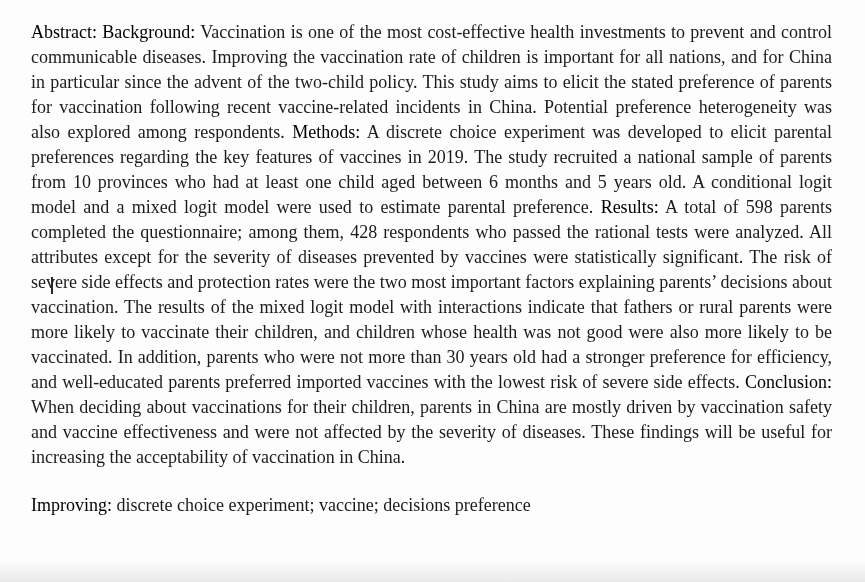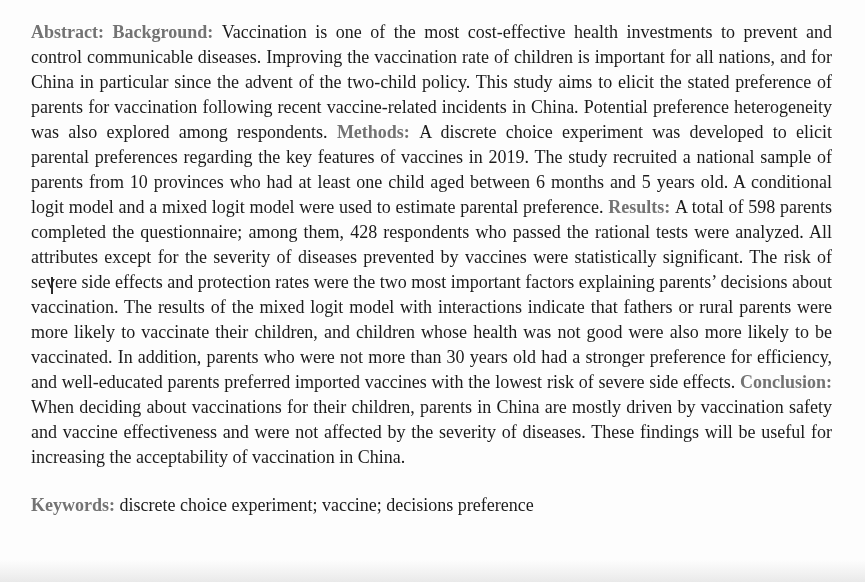--- a/index.html
+++ b/index.html
@@ -20,22 +20,22 @@
     position: absolute;
     left: 31px;
     top: 20px;
     width: 801px;
     color: #1b1b1b;
     font-size: 18px;
     line-height: 25px;
     text-align: justify;
   }
   .content b {
-    font-weight: bold;
-    color: #737373;
+    font-weight: normal;
+    color: #000000;
   }
   .keywords-paragraph {
     margin-top: 23px;
   }
   .text-cursor {
     position: absolute;
     left: 51px;
     top: 277px;
     width: 1.5px;
     height: 17px;
@@ -52,20 +52,20 @@
   }
 </style>
 </head>
 <body>
 
 <div class="page">
 
   <div class="content">
     <p class="abstract-paragraph"><b>Abstract: </b><b>Background: </b><span>Vaccination is one of the most cost-effective health investments to prevent and control communicable diseases. Improving the vaccination rate of children is important for all nations, and for China in particular since the advent of the two-child policy. This study aims to elicit the stated preference of parents for vaccination following recent vaccine-related incidents in China. Potential preference heterogeneity was also explored among respondents. </span><b>Methods: </b><span>A discrete choice experiment was developed to elicit parental preferences regarding the key features of vaccines in 2019. The study recruited a national sample of parents from 10 provinces who had at least one child aged between 6 months and 5 years old. A conditional logit model and a mixed logit model were used to estimate parental preference. </span><b>Results: </b><span>A total of 598 parents completed the questionnaire; among them, 428 respondents who passed the rational tests were analyzed. All attributes except for the severity of diseases prevented by vaccines were statistically significant. The risk of severe side effects and protection rates were the two most important factors explaining parents’ decisions about vaccination. The results of the mixed logit model with interactions indicate that fathers or rural parents were more likely to vaccinate their children, and children whose health was not good were also more likely to be vaccinated. In addition, parents who were not more than 30 years old had a stronger preference for efficiency, and well-educated parents preferred imported vaccines with the lowest risk of severe side effects. </span><b>Conclusion: </b><span>When deciding about vaccinations for their children, parents in China are mostly driven by vaccination safety and vaccine effectiveness and were not affected by the severity of diseases. These findings will be useful for increasing the acceptability of vaccination in China.</span></p>
 
-    <p class="keywords-paragraph"><b>Keywords: </b><span>discrete choice experiment; vaccine; decisions preference</span></p>
+    <p class="keywords-paragraph"><b>Improving: </b><span>discrete choice experiment; vaccine; decisions preference</span></p>
   </div>
 
   <div class="text-cursor"></div>
 
   <div class="bottom-shade"></div>
 
 </div>
 
 </body></html>

